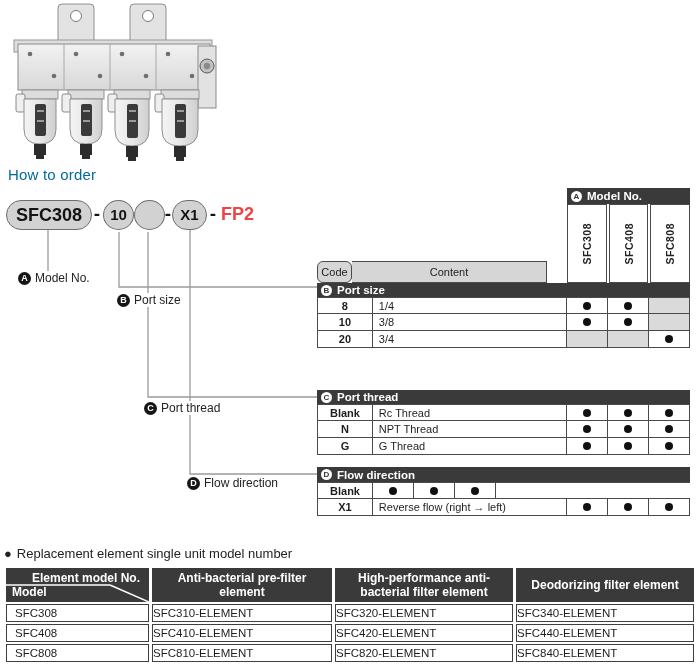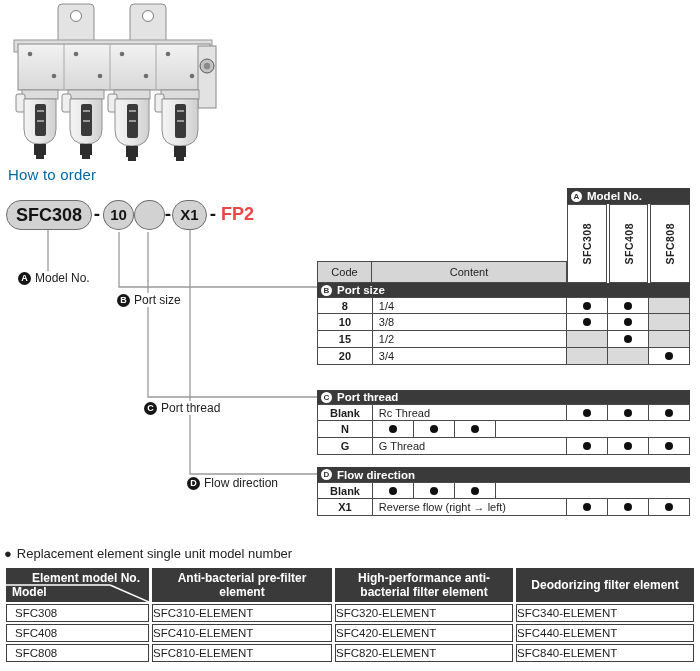--- a/index.html
+++ b/index.html
@@ -57,21 +57,21 @@
   .model-col {
     flex:1; border:1px solid #4a4a4a; background:#fff;
     display:flex; align-items:center; justify-content:center;
   }
   .vert { writing-mode:vertical-rl; transform:rotate(180deg); font-weight:bold; font-size:10.5px; letter-spacing:.5px; color:#222; }
   #code-header { left:0; top:73px; width:250px; height:22px; display:flex; }
   #code-header .hc {
     background:#d6d6d6; border:1px solid #4a4a4a; display:flex; align-items:center; justify-content:center;
     font-size:11px; color:#222;
   }
-  .hc-code { width:55px; } .hc-content { width:195px; border-left:none !important; }
+  .hc-code { width:35px;border-radius:6px; } .hc-content { width:195px; border-left:none !important; }
   #bar-b { top:95px; } #bar-c { top:202px; } #bar-d { top:279px; height:15px; }
   .rows { left:0; width:373px; }
   #rows-b { top:109px; } #rows-c { top:216px; } #rows-d { top:294px; }
   .row { display:flex; height:17px; border-bottom:1px solid #4a4a4a; border-left:1px solid #4a4a4a; background:#fff; }
   .rows .row:first-child { border-top:1px solid #4a4a4a; }
   .c-code { width:55px; border-right:1px solid #4a4a4a; font-weight:bold; display:flex; align-items:center; justify-content:center; }
   .c-content { width:195px; border-right:1px solid #4a4a4a; display:flex; align-items:center; padding-left:6px; }
   .c-dot { width:41px; border-right:1px solid #4a4a4a; display:flex; align-items:center; justify-content:center; }
   .dot-on::after { content:''; display:block; width:8px; height:8px; border-radius:50%; background:#101010; }
   .dot-off { background:#dadada; }
@@ -254,27 +254,20 @@
       <div class="c-dot dot-off"></div>
     </div>
     <div class="row">
       <div class="c-code">10</div>
       <div class="c-content">3/8</div>
       <div class="c-dot dot-on"></div>
       <div class="c-dot dot-on"></div>
       <div class="c-dot dot-off"></div>
     </div>
     <div class="row">
-      <div class="c-code">15</div>
-      <div class="c-content">1/2</div>
-      <div class="c-dot dot-off"></div>
-      <div class="c-dot dot-on"></div>
-      <div class="c-dot dot-off"></div>
-    </div>
-    <div class="row">
       <div class="c-code">20</div>
       <div class="c-content">3/4</div>
       <div class="c-dot dot-off"></div>
       <div class="c-dot dot-off"></div>
       <div class="c-dot dot-on"></div>
     </div>
   </div>
 
   <div id="bar-c" class="abs bar">
     <span class="badge-light">C</span>
@@ -283,20 +276,21 @@
   <div id="rows-c" class="abs rows">
     <div class="row">
       <div class="c-code">Blank</div>
       <div class="c-content">Rc Thread</div>
       <div class="c-dot dot-on"></div>
       <div class="c-dot dot-on"></div>
       <div class="c-dot dot-on"></div>
     </div>
     <div class="row">
       <div class="c-code">N</div>
+      <div class="c-content">NPT Thread</div>
       <div class="c-dot dot-on"></div>
       <div class="c-dot dot-on"></div>
       <div class="c-dot dot-on"></div>
     </div>
     <div class="row">
       <div class="c-code">G</div>
       <div class="c-content">G Thread</div>
       <div class="c-dot dot-on"></div>
       <div class="c-dot dot-on"></div>
       <div class="c-dot dot-on"></div>

